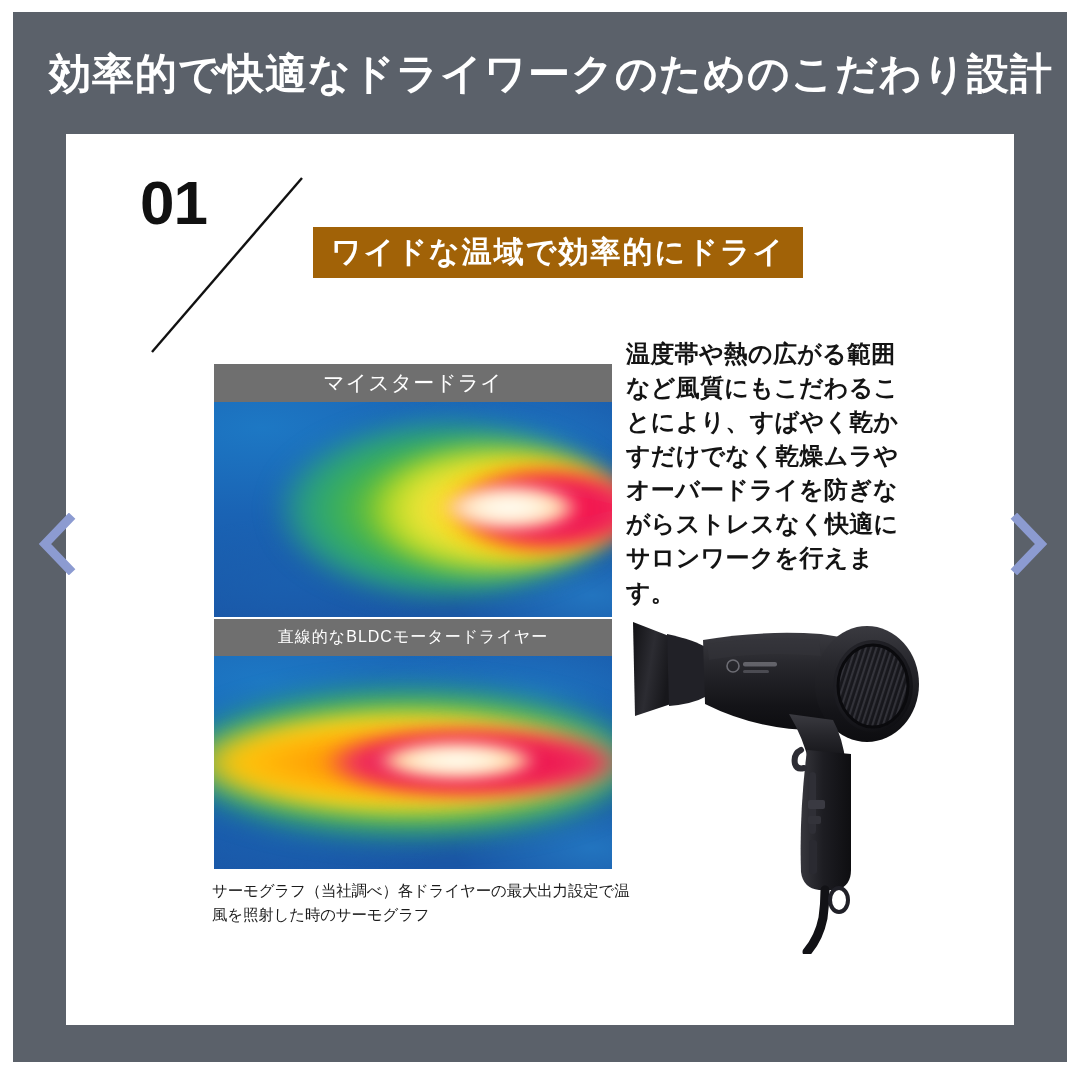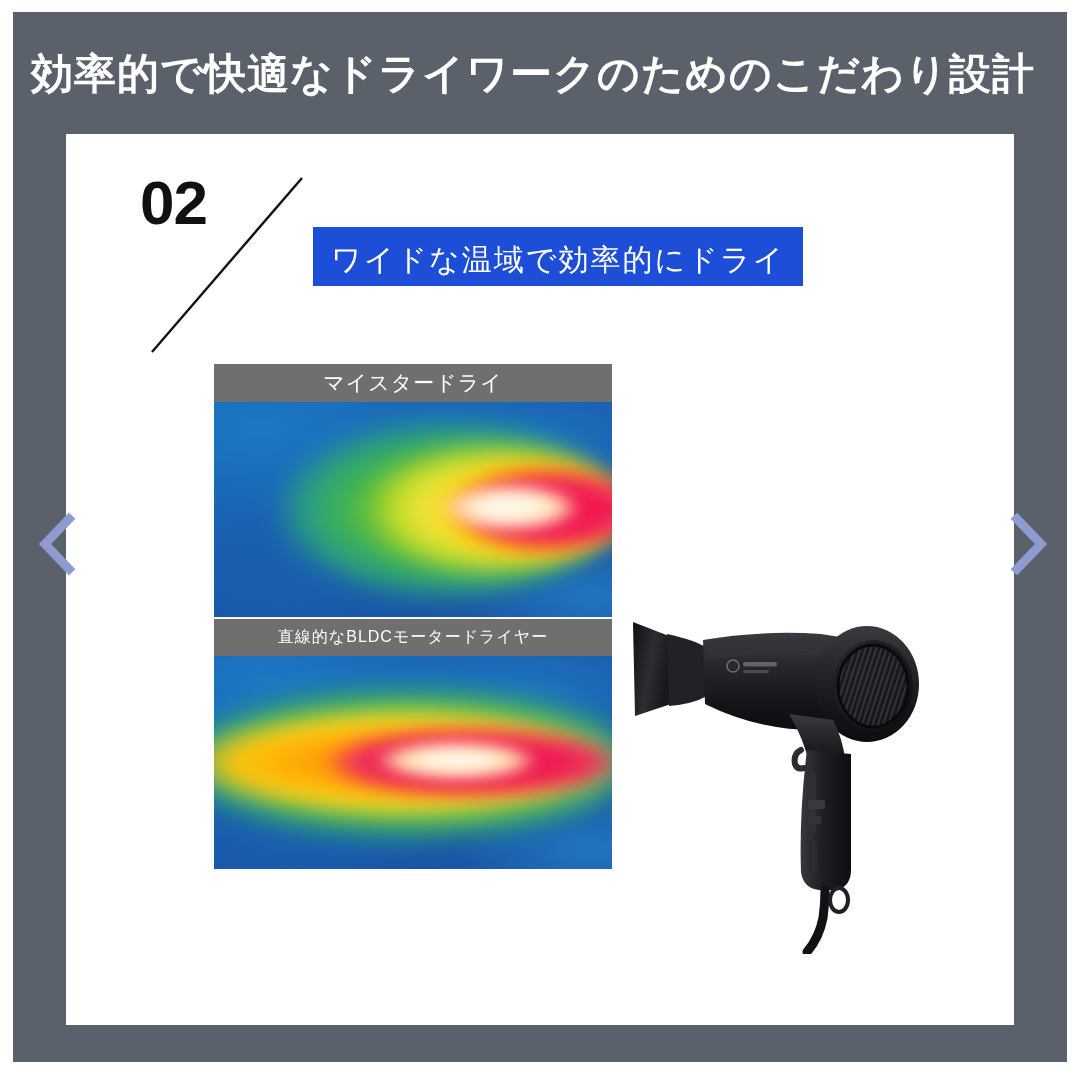--- a/index.html
+++ b/index.html
@@ -25,21 +25,21 @@
     left: 13px;
     top: 12px;
     width: 1054px;
     height: 1050px;
     background: #5b616a;
   }
 
   
   #header-title {
     position: absolute;
-    left: 6px;
+    left: 24px;
     top: 38px;
     width: 1054px;
     height: 72px;
     display: flex;
     align-items: center;
     justify-content: center;
     color: #ffffff;
     font-family: "Liberation Serif", "DejaVu Serif", serif;
     font-weight: bold;
     font-size: 42px;
@@ -76,25 +76,25 @@
     width: 170px;
     height: 190px;
     pointer-events: none;
   }
 
   
   #section-banner {
     position: absolute;
     left: 247px;
     top: 93px;
-    background: #1d4ed8;
+    background: #a16207;
     color: #ffffff;
     font-size: 30px;
-    font-weight: normal;
-    padding: 16px 18px 10px 18px;
+    font-weight: bold;
+    padding: 8px 18px 10px 18px;
     letter-spacing: 2px;
     white-space: nowrap;
     line-height: 1.1;
   }
 
   
   .thermal-block {
     position: absolute;
     width: 398px;
   }
@@ -293,21 +293,21 @@
 <body>
 
 <div id="stage">
 
   <div id="panel"></div>
 
   <div id="header-title">効率的で快適なドライワークのためのこだわり設計</div>
 
   <div id="card">
 
-    <div id="step-number">02</div>
+    <div id="step-number">01</div>
 
     <svg id="step-slash" viewBox="0 0 170 190">
       <line x1="8" y1="182" x2="158" y2="8" stroke="#111111" stroke-width="2.4"></line>
     </svg>
 
     <div id="section-banner">ワイドな温域で効率的にドライ</div>
 
     <div class="thermal-block" id="thermal-block-1">
       <div class="thermal-label">マイスタードライ</div>
       <div class="thermal-img" id="thermal-img-1">
@@ -328,21 +328,23 @@
         <div class="field"></div>
         <div class="field2"></div>
         <div class="plume-green"></div>
         <div class="plume-yellow"></div>
         <div class="plume-orange"></div>
         <div class="plume-red"></div>
         <div class="plume-white"></div>
       </div>
     </div>
 
-
+    <div id="thermal-caption">サーモグラフ（当社調べ）各ドライヤーの最大出力設定で温風を照射した時のサーモグラフ</div>
+
+    <div id="description">温度帯や熱の広がる範囲など風質にもこだわることにより、すばやく乾かすだけでなく乾燥ムラやオーバードライを防ぎながらストレスなく快適にサロンワークを行えます。</div>
 
     <svg id="product-photo" viewBox="0 0 360 350">
       <defs>
         <linearGradient id="bodyGrad" x1="0" y1="0" x2="0" y2="1">
           <stop offset="0%" stop-color="#3a3a40"></stop>
           <stop offset="35%" stop-color="#26262b"></stop>
           <stop offset="75%" stop-color="#141418"></stop>
           <stop offset="100%" stop-color="#0d0d10"></stop>
         </linearGradient>
         <linearGradient id="nozGrad" x1="0" y1="0" x2="1" y2="0.4">

